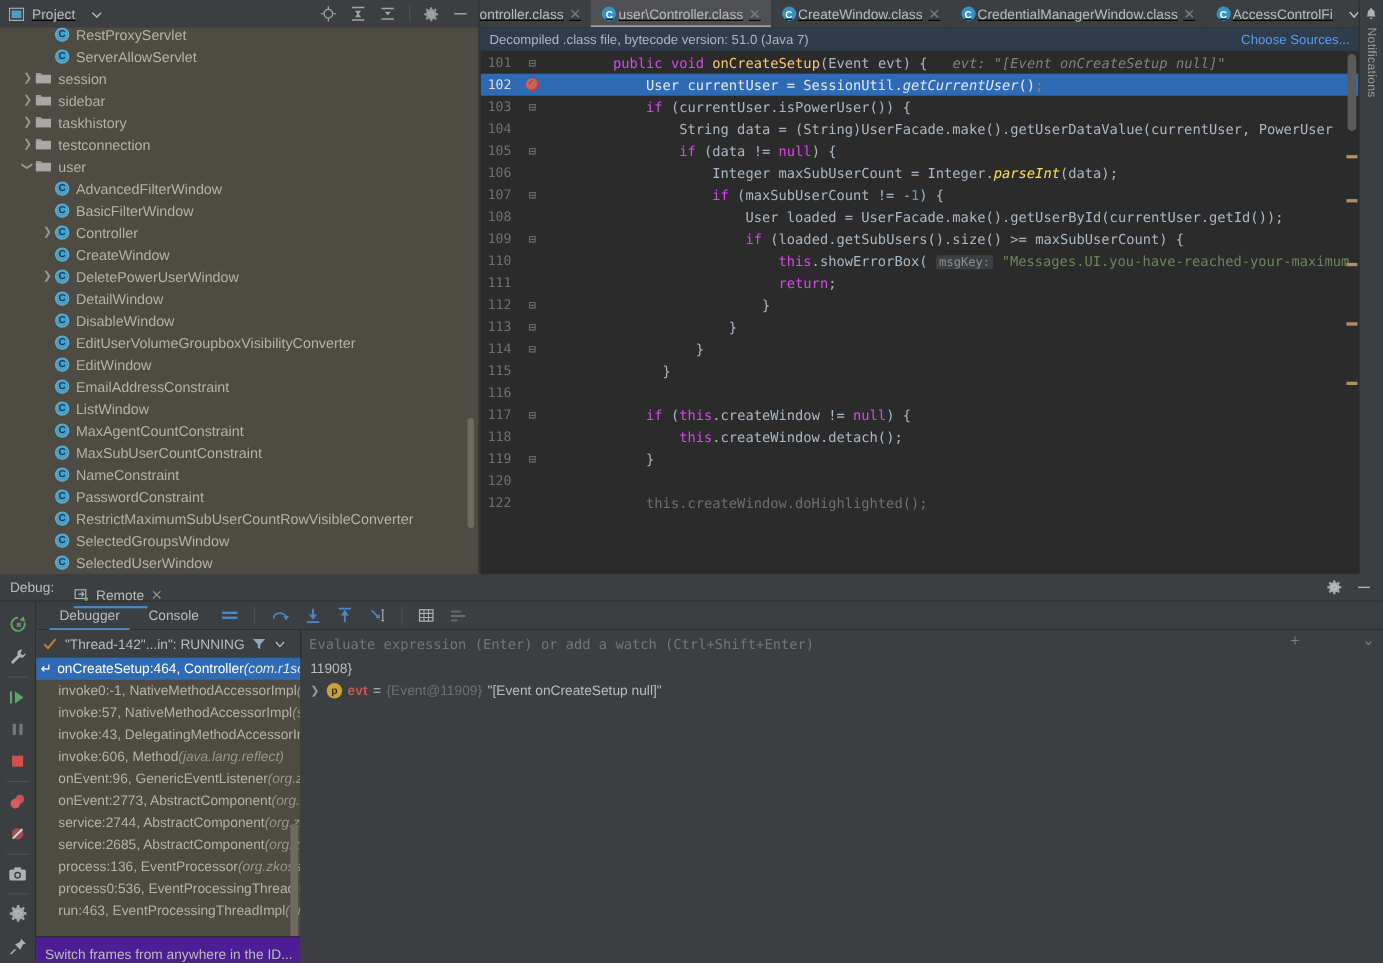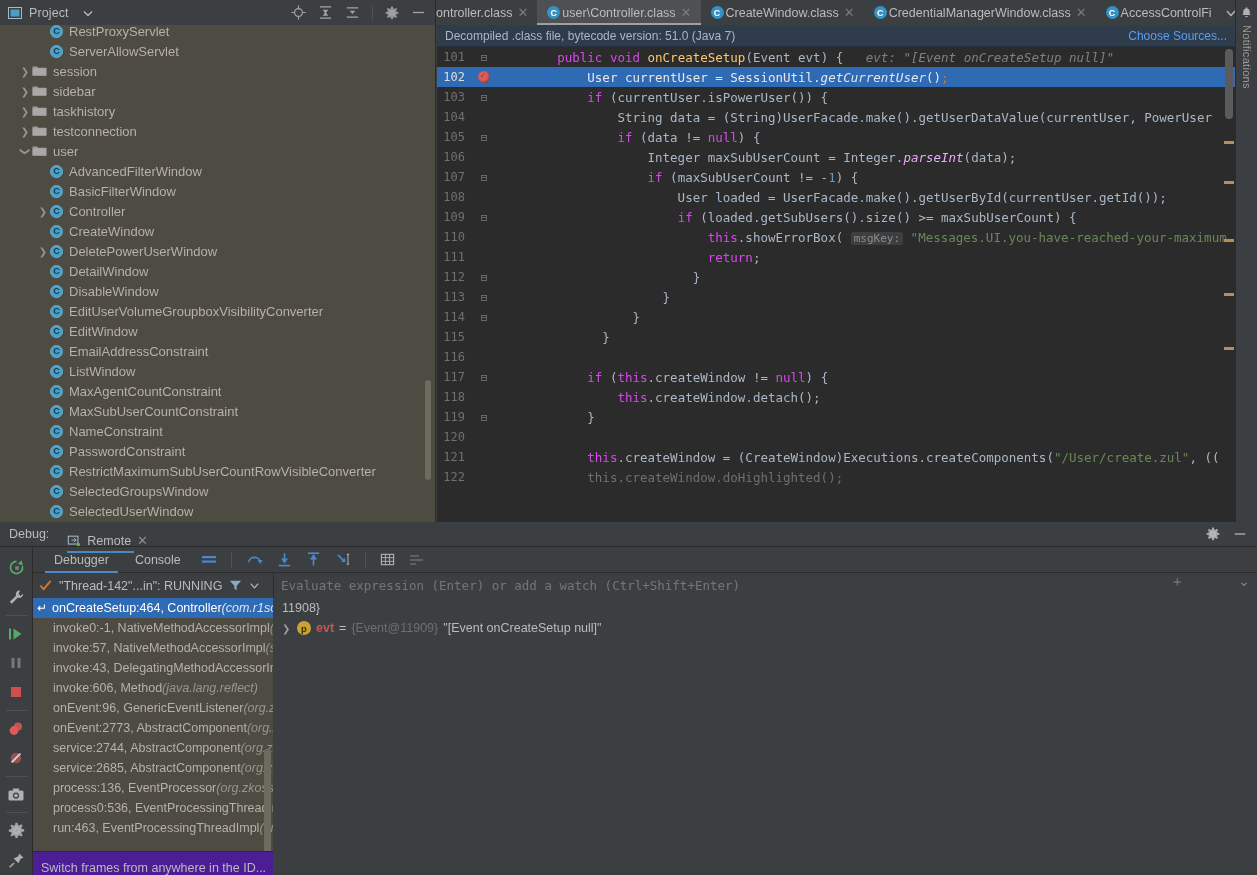--- a/index.html
+++ b/index.html
@@ -8,21 +8,21 @@
     background: #3c3f41;
     font-family: "Liberation Sans", sans-serif;
     overflow: hidden;
   }
   #app { position: relative; width: 1257px; height: 875px; }
   .icn { display: inline-flex; align-items: center; justify-content: center; flex: none; }
 
   
   #topbar {
     position: absolute; left: 0; top: 0; width: 1257px; height: 25px;
-    background: #3c3f41; display: flex; align-items: flex-end;
+    background: #3c3f41; display: flex; align-items: flex-end; text-decoration: underline;
   }
   #proj-header {
     width: 436px; height: 25px; background: #3c3f41;
     display: flex; align-items: center; padding-left: 8px;
     border-right: 1px solid #2b2b2b;
   }
   .proj-title { color: #bbbbbb; font-size: 12.5px; margin-left: 7px; letter-spacing: .1px;}
   .chev-dn { margin-left: 14px; }
   .proj-tools { margin-left: auto; display:flex; align-items:center; gap:12px; padding-right:9px;}
   .tb-ico { opacity: .82; cursor: pointer; }
@@ -98,21 +98,21 @@
   .gutter-ico { width:26px; flex:none; display:flex; align-items:center; justify-content:center; }
   .fold { color:#7a7a7a; font-size:11px; font-family:"DejaVu Sans Mono",monospace; }
   .bp { width:12px;height:12px;border-radius:50%;background:#db5c5c;position:relative;
         box-shadow: inset -1px -1px 2px rgba(0,0,0,.35);}
   .bp::after{content:"✓";position:absolute;left:2px;top:-1px;font-size:9px;color:#2f6a2f;font-weight:bold;}
   .code { white-space:pre; color:#a9b7c6; flex:1; overflow:hidden; }
   .k  { color:#d946ef; }          
   .s  { color:#6a8759; }          
   .n  { color:#6897bb; }          
   .f  { color:#ffc66d; }          
-  .it { color:#f0abfc; font-style:italic; }
+  .it { color:#fde047; font-style:italic; }
   .cm { color:#808080; font-style:italic; }
   .hint{ background:#3c3f41; color:#8c8c8c; font-size:11px; padding:0 3px; border-radius:2px; font-style:normal;}
   .cl.hl .code { color:#e8e8e8; }
   .cl.hl .it { color:#e0e7ef; }
 
   #code-scroll {
     position:absolute; right:2px; top:2px; width:8px; height:70px; background:#5b5b5b; border-radius:4px;
   }
   .mark-stripe { position:absolute; right:1px; width:10px; height:3px; }
 
@@ -586,25 +586,20 @@
             <span class="lno">119</span>
             <span class="gutter-ico">
               <span class="fold">⊟</span>
             </span>
             <span class="code">&nbsp;&nbsp;&nbsp;&nbsp;&nbsp;&nbsp;&nbsp;&nbsp;&nbsp;&nbsp;&nbsp;&nbsp;}</span>
           </div>
           <div class="cl">
             <span class="lno">120</span>
             <span class="gutter-ico"></span>
             <span class="code"></span>
-          </div>
-          <div class="cl">
-            <span class="lno">121</span>
-            <span class="gutter-ico"></span>
-            <span class="code">&nbsp;&nbsp;&nbsp;&nbsp;&nbsp;&nbsp;&nbsp;&nbsp;&nbsp;&nbsp;&nbsp;&nbsp;<span class="k">this</span>.createWindow = (CreateWindow)Executions.createComponents(<span class="s">"/User/create.zul"</span>, ((</span>
           </div>
           <div class="cl">
             <span class="lno">122</span>
             <span class="gutter-ico"></span>
             <span class="code">&nbsp;&nbsp;&nbsp;&nbsp;&nbsp;&nbsp;&nbsp;&nbsp;&nbsp;&nbsp;&nbsp;&nbsp;<span style="color:#6f6f6f">this.createWindow.doHighlighted();</span></span>
           </div>
         </div>
       <div id="code-scroll"></div>
       <div class="mark-stripe" style="top:94px;background:#b38f5e;"></div>
       <div class="mark-stripe" style="top:134px;background:#b38f5e;"></div>

